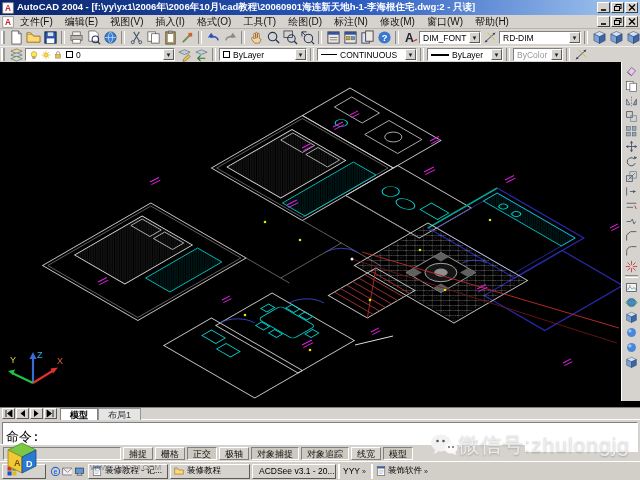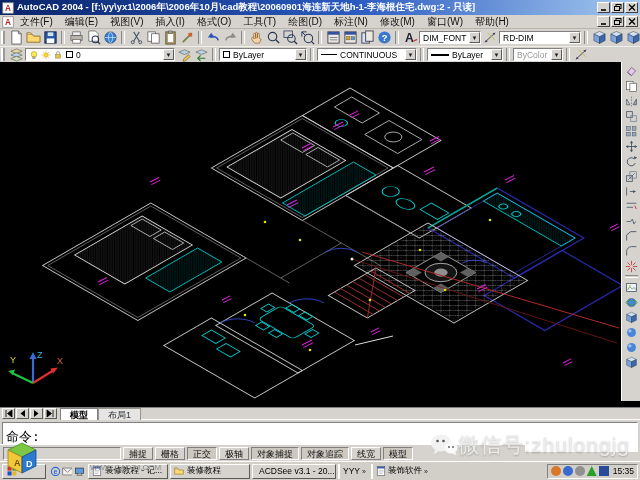--- a/index.html
+++ b/index.html
@@ -964,28 +964,20 @@
         <span>YYY</span>
         <span class="chev">»</span>
       </span>
     <span class="band">
         <svg width="10" height="10">
           <use href="#s-note" width="10" height="10"></use>
         </svg>
         <span>装饰软件</span>
         <span class="chev">»</span>
       </span>
-    <span class="tray sunken">
-      <span class="tico" style="background:#d87828;border-radius:50%"></span>
-      <span class="tico" style="background:#3a6ad0;border-radius:50%"></span>
-      <span class="tico" style="background:#909090;border-radius:50%"></span>
-      <span class="tico" style="background:#28a028;clip-path:polygon(50% 0,100% 100%,0 100%)"></span>
-      <span class="tico" style="background:#2a4a9a"></span>
-      <span class="time">15:35</span>
-    </span>
   </div>
 
   <div class="wm wm-cad">
     <svg width="36" height="36" viewBox="0 0 36 36">
       <path d="M18 3l14 7-14 7L4 10z" fill="#7cc844" stroke="#4a8a20" stroke-width=".8"></path>
       <path d="M4 10v16l14 7V17z" fill="#f0c838" stroke="#a08010" stroke-width=".8"></path>
       <path d="M32 10v16l-14 7V17z" fill="#2a7ad0" stroke="#184a90" stroke-width=".8"></path>
       <text x="10" y="26" font-size="9" font-weight="bold" fill="#7a5200">A</text>
       <text x="22" y="27" font-size="9" font-weight="bold" fill="#fff">D</text>
     </svg>

